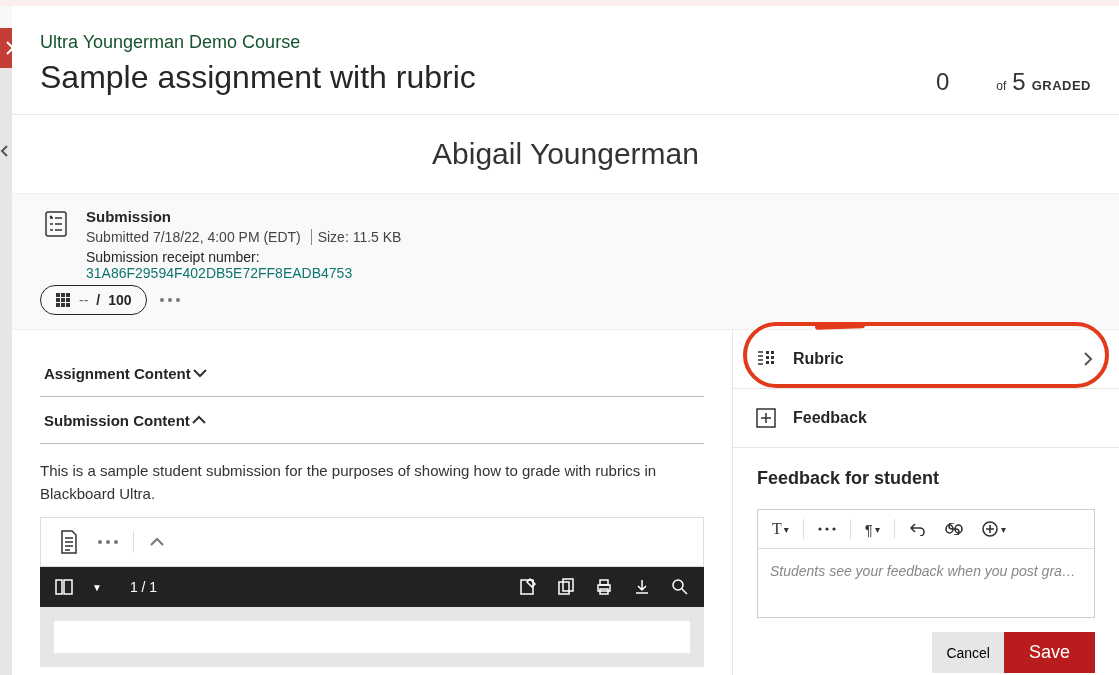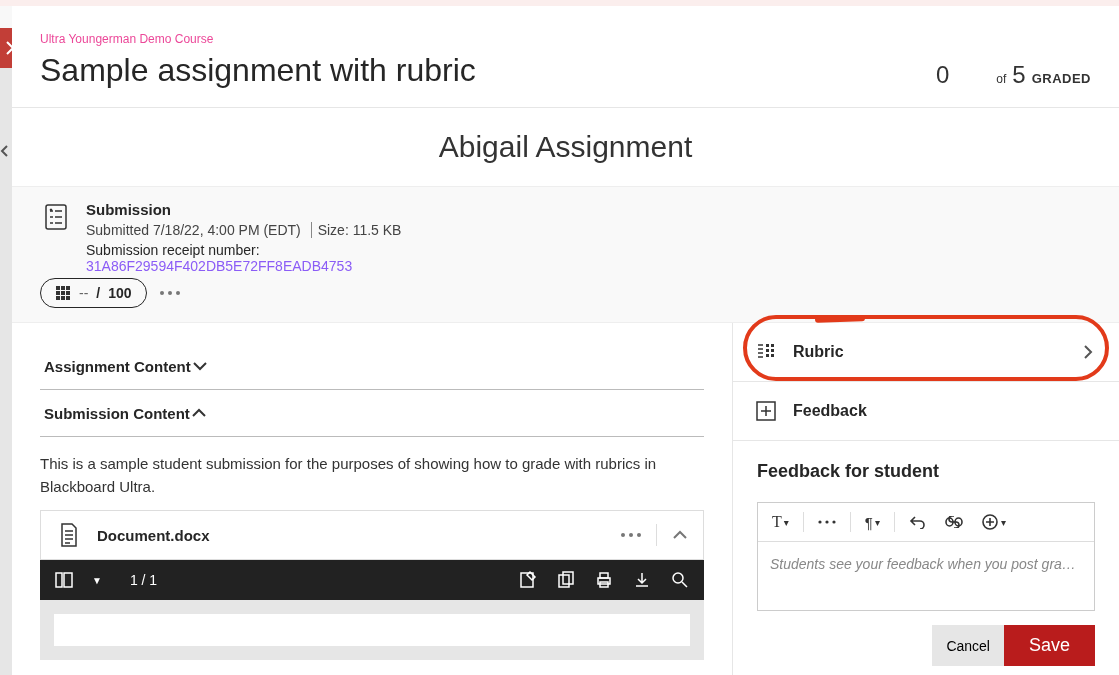--- a/index.html
+++ b/index.html
@@ -6,37 +6,37 @@
   html, body { width: 1119px; height: 675px; font-family: "Helvetica Neue", Arial, sans-serif; color: #262626; background:#f8f8f8; overflow:hidden; }
   .shell { position:relative; width:1119px; height:675px; }
   .pink-bar { position:absolute; left:0; top:0; width:1119px; height:6px; background:#fbeeed; }
   .close-x { position:absolute; left:0; top:28px; width:26px; height:40px; background:#c23e37; color:#fff; display:flex; align-items:center; justify-content:center; }
   .close-x svg{width:16px;height:16px;}
   .left-rail{ position:absolute; left:0; top:68px; bottom:0; width:12px; background:#e6e6e6; }
   .left-rail .arrow{ position:absolute; left:-2px; top:76px; }
   .panel { position:absolute; left:12px; top:6px; right:0; bottom:0; background:#fff; }
 
   .header { padding:26px 28px 18px 28px; border-bottom:1px solid #e6e6e6; display:flex; justify-content:space-between; align-items:flex-end; }
-  .course-name{ font-size:12px; color:#ec4899; margin-bottom:6px;}
+  .course-name{ font-size:18px; color:#14532d; margin-bottom:6px;}
   .assignment-title{ font-size:32px; font-weight:400; }
   .graded { font-size:14px; color:#333; display:flex; align-items:baseline; gap:6px; }
   .graded .big { font-size:24px; font-weight:400;}
   .graded .tiny{ font-size:12px;margin-left:41px; }
   .graded-label{ font-size:13px; font-weight:700; letter-spacing:0.5px;}
 
   .student-name{ text-align:center; font-size:30px; font-weight:400; color:#333; padding:22px 0; }
 
   .subinfo{ background:#f9f9f9; border-top:1px solid #eee; border-bottom:1px solid #eee; padding:14px 28px; display:flex; justify-content:space-between; align-items:flex-start;flex-direction:column; }
   .subinfo-left{ display:flex; gap:14px;}
   .subinfo .icon{flex:0 0 28px;}
   .subinfo .label{ font-weight:700; font-size:15px; margin-bottom:4px;}
   .subinfo .meta{ font-size:14px; color:#444; margin-bottom:4px;}
   .subinfo .meta .divider{border-left:1px solid #888; margin:0 6px;}
   .subinfo .receipt-label{font-size:14px; font-weight:400; }
-  .subinfo .receipt{ font-size:14px; color:#8b5cf6;}
+  .subinfo .receipt{ font-size:14px; color:#0f766e;}
   .subinfo-right{ display:flex; align-items:center; gap:12px; padding-top:4px;}
   .grade-pill{ border:1px solid #262626; border-radius:999px; padding:6px 14px; display:flex; align-items:center; gap:8px; font-size:14px; font-weight:700;}
   .grade-pill .dash{ color:#666; font-weight:400;}
   .more-dots{ color:#666; }
 
   .body{ display:flex; }
   .main{ width:720px; padding:20px 28px 0 28px; position:relative; }
   .side{ flex:1; border-left:1px solid #e6e6e6; position:relative; }
 
   .accordion{ border-bottom:1px solid #bbb; padding:14px 4px; display:flex; justify-content:flex-start; align-items:center; font-size:15px; font-weight:700; cursor:pointer; }
@@ -95,21 +95,21 @@
         <div class="assignment-title">Sample assignment with rubric</div>
       </div>
       <div class="graded">
         <span class="big">0</span>
         <span class="tiny">of</span>
         <span class="big">5</span>
         <span class="graded-label">GRADED</span>
       </div>
     </div>
 
-    <div class="student-name">Abigail Assignment</div>
+    <div class="student-name">Abigail Youngerman</div>
 
     <div class="subinfo">
       <div class="subinfo-left">
         <div class="icon">
           <svg width="32" height="32" viewBox="0 0 32 32">
               <rect x="6" y="4" width="20" height="24" rx="2" fill="none" stroke="#333" stroke-width="1.5"></rect>
               <path d="M10 10 h3 M10 16 h3 M10 22 h3" stroke="#333" stroke-width="1.5"></path>
               <path d="M15 10 h7 M15 16 h7 M15 22 h7" stroke="#333" stroke-width="1.5"></path>
               <path d="M10 8 l2 2 M12 8 l-2 2" stroke="#333" stroke-width="1.2"></path>
             </svg>
@@ -168,21 +168,20 @@
               <path d="M3 12 L9 6 L15 12" stroke="#333" stroke-width="2" fill="none"></path>
             </svg>
         </div>
         <div class="sub-body">This is a sample student submission for the purposes of showing how to grade with rubrics in Blackboard Ultra.</div>
 
         <div class="docbar">
           <svg width="28" height="28" viewBox="0 0 28 28">
               <path d="M7 3 h10 l4 4 v18 h-14 z" fill="none" stroke="#333" stroke-width="1.5"></path>
               <path d="M10 10 h8 M10 14 h8 M10 18 h8 M10 22 h5" stroke="#333" stroke-width="1.5"></path>
             </svg>
-          <div class="filename">Document.docx</div>
           <div>
             <svg width="22" height="6" viewBox="0 0 22 6">
                 <circle cx="3" cy="3" r="2" fill="#777"></circle>
                 <circle cx="11" cy="3" r="2" fill="#777"></circle>
                 <circle cx="19" cy="3" r="2" fill="#777"></circle>
               </svg>
           </div>
           <div style="width:1px;height:22px;background:#ddd;"></div>
           <div>
             <svg class="chev" viewBox="0 0 18 18">

